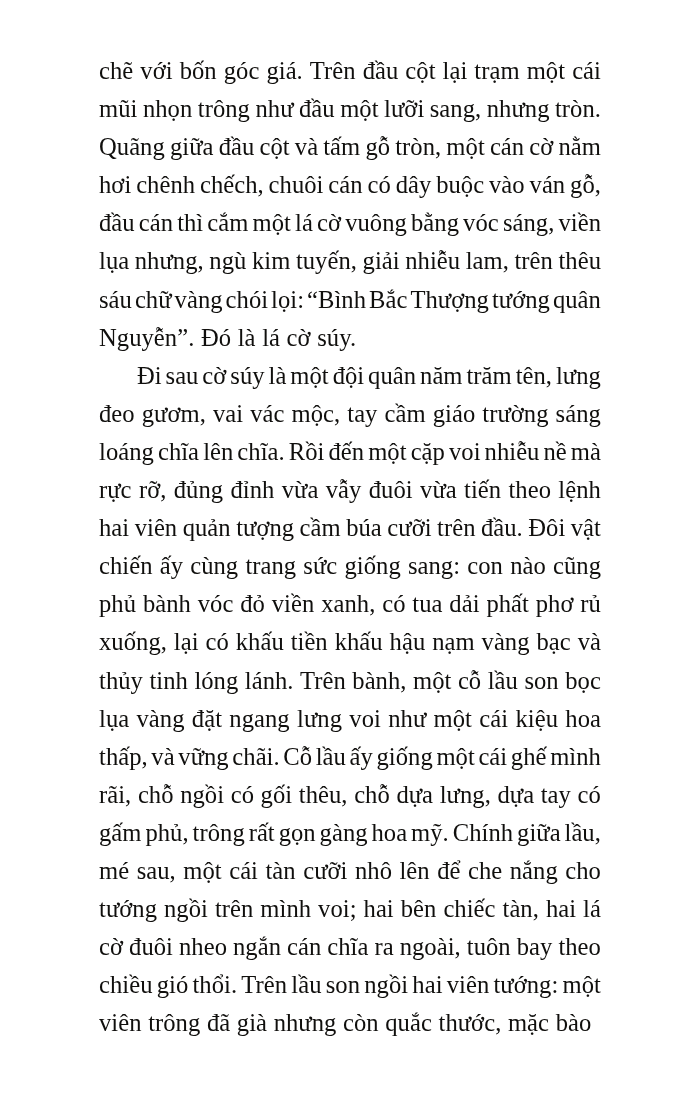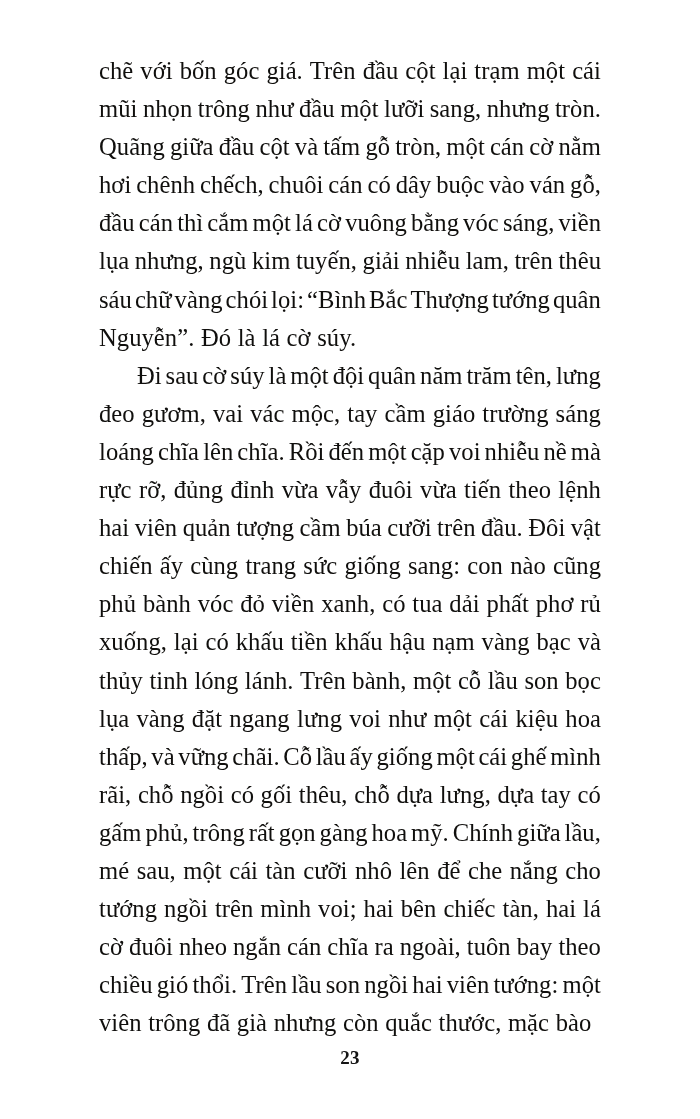--- a/index.html
+++ b/index.html
@@ -101,15 +101,14 @@
         <div class="jline"><span class="w">rãi,</span><span class="w">chỗ</span><span class="w">ngồi</span><span class="w">có</span><span class="w">gối</span><span class="w">thêu,</span><span class="w">chỗ</span><span class="w">dựa</span><span class="w">lưng,</span><span class="w">dựa</span><span class="w">tay</span><span class="w">có</span></div>
         <div class="jline"><span class="w">gấm</span><span class="w">phủ,</span><span class="w">trông</span><span class="w">rất</span><span class="w">gọn</span><span class="w">gàng</span><span class="w">hoa</span><span class="w">mỹ.</span><span class="w">Chính</span><span class="w">giữa</span><span class="w">lầu,</span></div>
         <div class="jline"><span class="w">mé</span><span class="w">sau,</span><span class="w">một</span><span class="w">cái</span><span class="w">tàn</span><span class="w">cưỡi</span><span class="w">nhô</span><span class="w">lên</span><span class="w">để</span><span class="w">che</span><span class="w">nắng</span><span class="w">cho</span></div>
         <div class="jline"><span class="w">tướng</span><span class="w">ngồi</span><span class="w">trên</span><span class="w">mình</span><span class="w">voi;</span><span class="w">hai</span><span class="w">bên</span><span class="w">chiếc</span><span class="w">tàn,</span><span class="w">hai</span><span class="w">lá</span></div>
         <div class="jline"><span class="w">cờ</span><span class="w">đuôi</span><span class="w">nheo</span><span class="w">ngắn</span><span class="w">cán</span><span class="w">chĩa</span><span class="w">ra</span><span class="w">ngoài,</span><span class="w">tuôn</span><span class="w">bay</span><span class="w">theo</span></div>
         <div class="jline"><span class="w">chiều</span><span class="w">gió</span><span class="w">thổi.</span><span class="w">Trên</span><span class="w">lầu</span><span class="w">son</span><span class="w">ngồi</span><span class="w">hai</span><span class="w">viên</span><span class="w">tướng:</span><span class="w">một</span></div>
         <div class="jline ragged"><span class="w">viên</span><span class="sp"></span><span class="w">trông</span><span class="sp"></span><span class="w">đã</span><span class="sp"></span><span class="w">già</span><span class="sp"></span><span class="w">nhưng</span><span class="sp"></span><span class="w">còn</span><span class="sp"></span><span class="w">quắc</span><span class="sp"></span><span class="w">thước,</span><span class="sp"></span><span class="w">mặc</span><span class="sp"></span><span class="w">bào</span></div>
       </div>
   </div>
 
-  <div class="pagenum">23</div>
 
 </div>
 
 </body></html>

